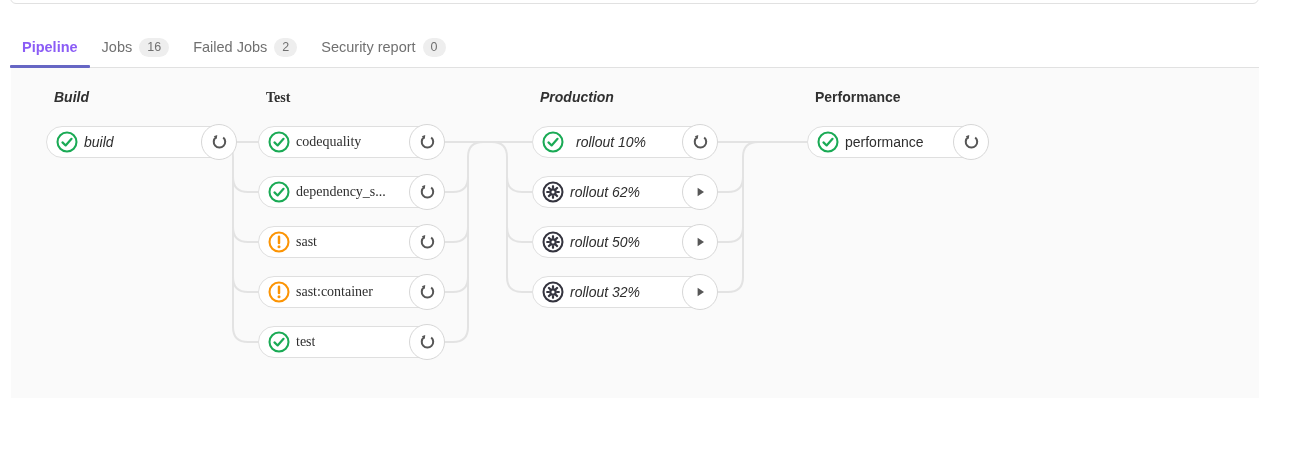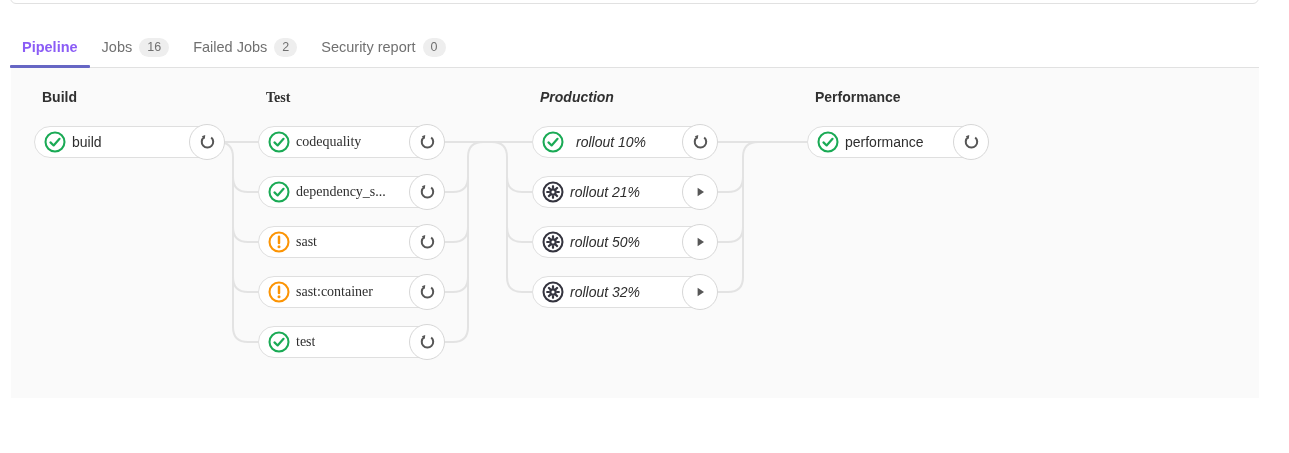--- a/index.html
+++ b/index.html
@@ -79,21 +79,21 @@
       <path d="M433 224 H442 Q457 224 457 209" fill="none" stroke="#e3e3e3" stroke-width="2"></path>
       <path d="M481 74 Q496 74 496 89 V209 Q496 224 511 224 H521" fill="none" stroke="#e3e3e3" stroke-width="2"></path>
       <path d="M496 109 Q496 124 511 124 H521" fill="none" stroke="#e3e3e3" stroke-width="2"></path>
       <path d="M496 159 Q496 174 511 174 H521" fill="none" stroke="#e3e3e3" stroke-width="2"></path>
       <path d="M706 74 H796" fill="none" stroke="#e3e3e3" stroke-width="2"></path>
       <path d="M706 224 H717 Q732 224 732 209 V89 Q732 74 747 74" fill="none" stroke="#e3e3e3" stroke-width="2"></path>
       <path d="M706 124 H717 Q732 124 732 109" fill="none" stroke="#e3e3e3" stroke-width="2"></path>
       <path d="M706 174 H717 Q732 174 732 159" fill="none" stroke="#e3e3e3" stroke-width="2"></path>
     </svg>
 
-<div class="stage" style="left: 23px;">
+<div class="stage" style="left: 35px; font-style: italic;">
     <div class="stage-title">Build</div>
     <div class="jobs">
         <div class="job" style="width: 190px;">
     <span class="status-icon">
             <svg viewBox="0 0 16 16" width="22" height="22">
               <circle cx="8" cy="8" r="6.9" fill="#fff" stroke="var(--success)" stroke-width="1.5"></circle>
               <path d="M4.7 8.3 L7 10.5 L11.3 5.7" fill="none" stroke="var(--success)" stroke-width="1.6" stroke-linecap="round" stroke-linejoin="round"></path>
             </svg>
           </span>
     <span class="job-label">build</span>
@@ -231,21 +231,21 @@
                 <rect x="7.2" y="3.1" width="1.6" height="2.6" rx="0.5" transform="rotate(90 8 8)"></rect>
                 <rect x="7.2" y="3.1" width="1.6" height="2.6" rx="0.5" transform="rotate(135 8 8)"></rect>
                 <rect x="7.2" y="3.1" width="1.6" height="2.6" rx="0.5" transform="rotate(180 8 8)"></rect>
                 <rect x="7.2" y="3.1" width="1.6" height="2.6" rx="0.5" transform="rotate(225 8 8)"></rect>
                 <rect x="7.2" y="3.1" width="1.6" height="2.6" rx="0.5" transform="rotate(270 8 8)"></rect>
                 <rect x="7.2" y="3.1" width="1.6" height="2.6" rx="0.5" transform="rotate(315 8 8)"></rect>
               </g>
               <circle cx="8" cy="8" r="1.15" fill="#fff"></circle>
             </svg>
           </span>
-    <span class="job-label">rollout 21%</span>
+    <span class="job-label">rollout 62%</span>
     <button class="action-btn">
             <span style="display:flex">
               <svg viewBox="0 0 16 16" width="16" height="16">
                 <path d="M5.6 3.8 L12 8 L5.6 12.2 Z" fill="#565656"></path>
               </svg>
             </span>
           </button>
   </div>
         <div class="job" style="width: 185px;">
     <span class="status-icon">

